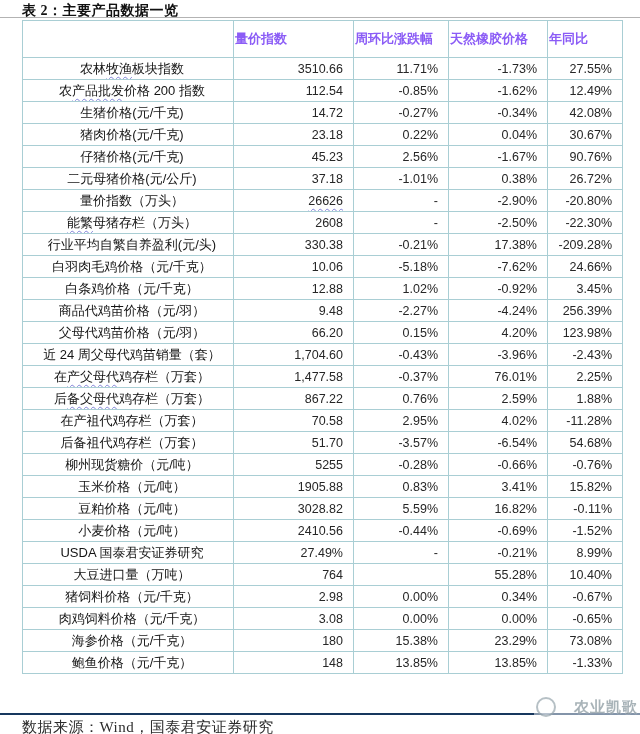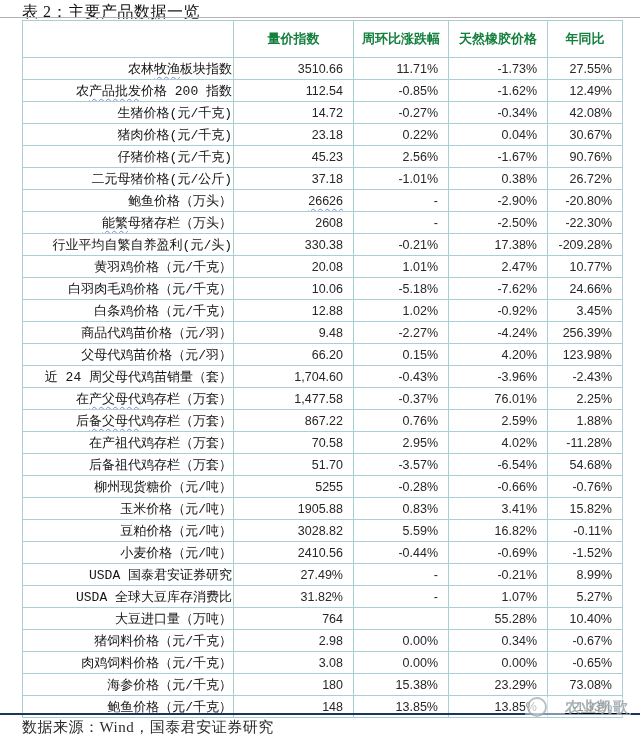--- a/index.html
+++ b/index.html
@@ -1,36 +1,36 @@
 <!DOCTYPE html>
 <html><head>
 <meta charset="utf-8">
 <style>
   html,body{margin:0;padding:0;background:#ffffff;}
   #page{position:relative;width:640px;height:734px;background:#ffffff;overflow:hidden;
         font-family:"Liberation Sans",sans-serif;}
   .title{position:absolute;top:2px;left:22px;font-family:"Liberation Serif",serif;
-         font-weight:normal;font-size:16px;color:#111111;letter-spacing:.5px;}
+         font-weight:bold;font-size:14px;color:#111111;letter-spacing:.5px;}
   .rule-top{position:absolute;top:17px;left:0;width:640px;height:1px;background:#b3b3b3;}
   .rule-bottom{position:absolute;top:713px;left:0;width:640px;height:2px;background:#17375e;}
   .tablewrap{position:absolute;top:20px;left:22px;width:600px;}
   table{border-collapse:collapse;table-layout:fixed;width:600px;}
   col.c0{width:211px;}col.c1{width:120px;}col.c2{width:95px;}col.c3{width:99px;}col.c4{width:75px;}
   th,td{border:1px solid #a9ced4;overflow:hidden;white-space:nowrap;}
-  thead th{height:34px;text-align:center;vertical-align:middle;
-           font-family:Liberation Mono, monospace;font-weight:600;font-size:13px;color:#15803d;}
+  thead th{height:34px;text-align:left;vertical-align:middle;
+           font-family:Liberation Mono, monospace;font-weight:600;font-size:13px;color:#8b5cf6;}
   tbody td{height:19px;font-size:12.5px;color:#262626;vertical-align:middle;}
-  td.lbl{text-align:right;padding-left:9px;font-family:Liberation Mono, monospace;
+  td.lbl{text-align:center;padding-left:9px;font-family:Liberation Sans, sans-serif;
          font-size:13px;color:#141414;}
   td.num{text-align:right;padding-right:10px;font-family:"Liberation Sans",sans-serif;}
   .sq{text-decoration:underline wavy #8282d8 1px;text-underline-offset:3px;}
   .footer{position:absolute;top:718px;left:22px;font-family:"Liberation Serif",serif;
           font-size:15px;color:#2b2b2b;letter-spacing:.5px;}
-  .watermark{position:absolute;top:697px;right:9px;display:flex;align-items:center;gap:18px;
-             background:rgba(255,255,255,.55);padding:0 2px;opacity:.85;text-decoration:underline;}
+  .watermark{position:absolute;top:697px;right:0;display:flex;align-items:center;gap:18px;
+             background:rgba(255,255,255,.55);padding:0 2px;opacity:.85;}
   .wm-circle{width:16px;height:16px;border-radius:50%;border:2px solid #aab6bc;
              background:rgba(255,255,255,.6);}
   .wm-text{font-family:"Liberation Sans",sans-serif;font-weight:bold;font-size:15px;
            color:#9aa6ac;letter-spacing:1px;text-shadow:0 0 1px #ffffff;}
 </style>
 </head>
 <body>
 
 <div id="page">
 
@@ -92,48 +92,41 @@
             <td class="num">90.76%</td>
           </tr>
           <tr>
             <td class="lbl">二元母猪价格(元/公斤)</td>
             <td class="num">37.18</td>
             <td class="num">-1.01%</td>
             <td class="num">0.38%</td>
             <td class="num">26.72%</td>
           </tr>
           <tr>
-            <td class="lbl">鲍鱼价格（万头）</td>
+            <td class="lbl">量价指数（万头）</td>
             <td class="num"><span class="sq">26626</span></td>
             <td class="num">-</td>
             <td class="num">-2.90%</td>
             <td class="num">-20.80%</td>
           </tr>
           <tr>
             <td class="lbl"><span class="sq">能繁</span>母猪存栏（万头）</td>
             <td class="num">2608</td>
             <td class="num">-</td>
             <td class="num">-2.50%</td>
             <td class="num">-22.30%</td>
           </tr>
           <tr>
             <td class="lbl">行业平均自繁自养盈利(元/头)</td>
             <td class="num">330.38</td>
             <td class="num">-0.21%</td>
             <td class="num">17.38%</td>
             <td class="num">-209.28%</td>
           </tr>
           <tr>
-            <td class="lbl">黄羽鸡价格（元/千克）</td>
-            <td class="num">20.08</td>
-            <td class="num">1.01%</td>
-            <td class="num">2.47%</td>
-            <td class="num">10.77%</td>
-          </tr>
-          <tr>
             <td class="lbl">白羽肉毛鸡价格（元/千克）</td>
             <td class="num">10.06</td>
             <td class="num">-5.18%</td>
             <td class="num">-7.62%</td>
             <td class="num">24.66%</td>
           </tr>
           <tr>
             <td class="lbl">白条鸡价格（元/千克）</td>
             <td class="num">12.88</td>
             <td class="num">1.02%</td>
@@ -218,27 +211,20 @@
             <td class="num">-1.52%</td>
           </tr>
           <tr>
             <td class="lbl">USDA 国泰君安证券研究</td>
             <td class="num">27.49%</td>
             <td class="num">-</td>
             <td class="num">-0.21%</td>
             <td class="num">8.99%</td>
           </tr>
           <tr>
-            <td class="lbl">USDA 全球大豆库存消费比</td>
-            <td class="num">31.82%</td>
-            <td class="num">-</td>
-            <td class="num">1.07%</td>
-            <td class="num">5.27%</td>
-          </tr>
-          <tr>
             <td class="lbl">大豆进口量（万吨）</td>
             <td class="num">764</td>
             <td class="num"></td>
             <td class="num">55.28%</td>
             <td class="num">10.40%</td>
           </tr>
           <tr>
             <td class="lbl">猪饲料价格（元/千克）</td>
             <td class="num">2.98</td>
             <td class="num">0.00%</td>

